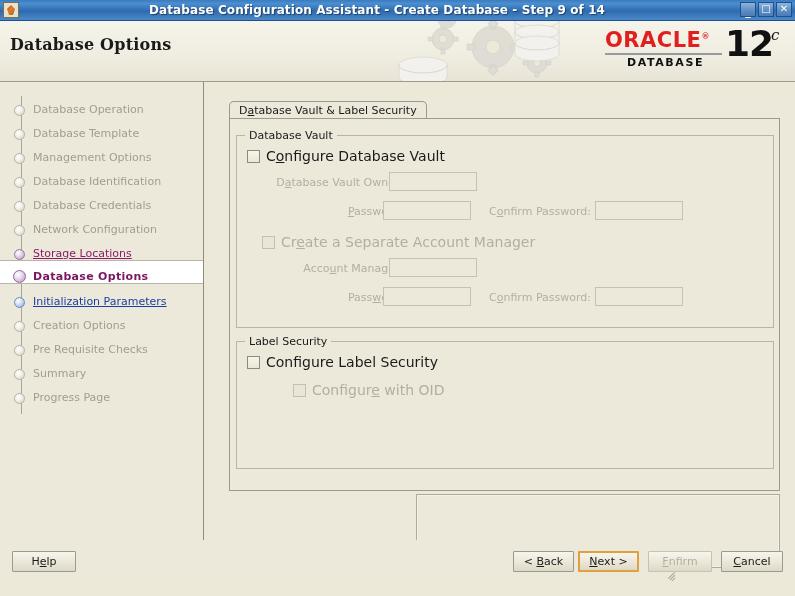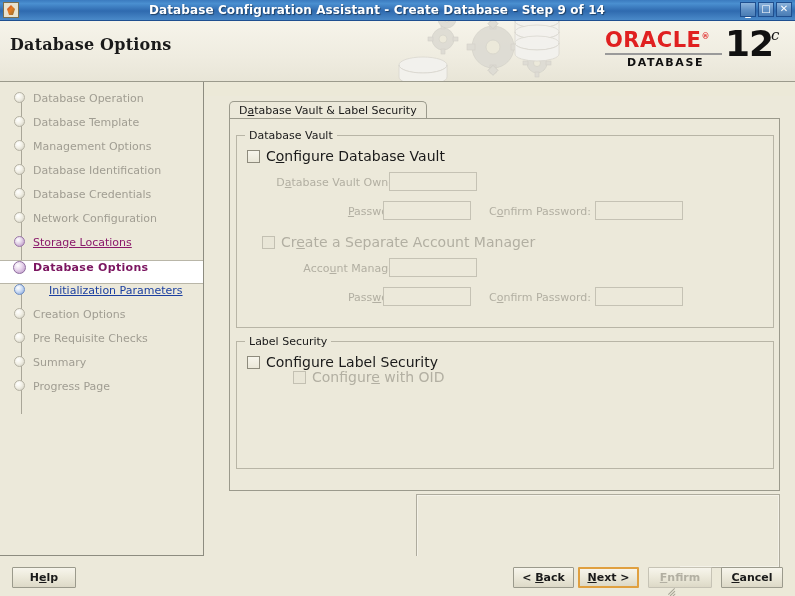--- a/index.html
+++ b/index.html
@@ -185,21 +185,21 @@
     position: absolute;
     left: 21px; top: 14px;
     width: 1px;
     height: 318px;
     background: #a9a698;
   }
   .nav-item {
     position: relative;
     height: 24px;
     display: flex;
-    align-items: flex-start;
+    align-items: flex-end;
     padding-left: 14px;
     box-sizing: border-box;
     font-size: 11px;
     color: #a09d92;
   }
   .nav-item .bullet {
     width: 11px; height: 11px;
     border-radius: 50%;
     background: radial-gradient(circle at 35% 32%, #ffffff 0%, #f2f0e6 45%, #cfccbe 100%);
     border: 1px solid #b5b2a4;
@@ -216,21 +216,20 @@
     text-decoration: underline;
   }
   .nav-item.visited .bullet {
     background: radial-gradient(circle at 35% 32%, #ffffff 0%, #e6d8ea 40%, #b48ac0 100%);
     border-color: #9a76a8;
   }
   .nav-item.next-step { color: #1b3fa0; }
   .nav-item.next-step .lbl {
     color: #1b3fa0;
     text-decoration: underline;
-    margin-left: 16px;
   }
   .nav-item.next-step .bullet {
     background: radial-gradient(circle at 35% 32%, #ffffff 0%, #d5e2f5 40%, #7fa3dd 100%);
     border-color: #6d8dc4;
   }
   .nav-item.current {
     background: #ffffff;
     border-top: 1px solid #b9b6a8;
     border-bottom: 1px solid #b9b6a8;
     width: 203px;
@@ -369,26 +368,25 @@
     height: 74px;
     background: #ece9da;
     border: 1px solid #aeab9d;
     box-sizing: border-box;
     box-shadow: inset 0 0 0 1px #f4f2e8;
   }
 
   
   .buttonbar {
     position: absolute;
-    left: 0; top: 556px;
+    left: 0; top: 540px;
     width: 680px;
     height: 40px;
     background: #ece9da;
     box-sizing: border-box;
-    font-weight: bold;
   }
   .btn {
     position: absolute;
     top: 11px;
     height: 21px;
     background: linear-gradient(to bottom, #f7f5ec 0%, #ece9da 48%, #ddd9c7 100%);
     border: 1px solid #9b9a8c;
     box-sizing: border-box;
     font-family: "DejaVu Sans", "Liberation Sans", sans-serif;
     font-size: 11px;
@@ -608,21 +606,21 @@
         </div>
 
         <div class="groupbox" id="gb-label">
           <div class="gb-title">Label Security</div>
 
           <div class="cb-row" style="left:10px; top:12px;">
             <span class="checkbox"></span>
             <span class="cb-label"><span>Confi</span><u class="mn">g</u><span>ure Label Security</span></span>
           </div>
 
-          <div class="cb-row" style="left:25px; top:27px;padding-left:31px;">
+          <div class="cb-row" style="left:25px; top:40px;padding-left:31px;">
             <span class="checkbox disabled"></span>
             <span class="cb-label disabled"><span>Configur</span><u class="mn">e</u><span> with OID</span></span>
           </div>
         </div>
 
       </div>
     </div>
 
     <div class="msgpanel">
       <div class="msgpanel-box">

